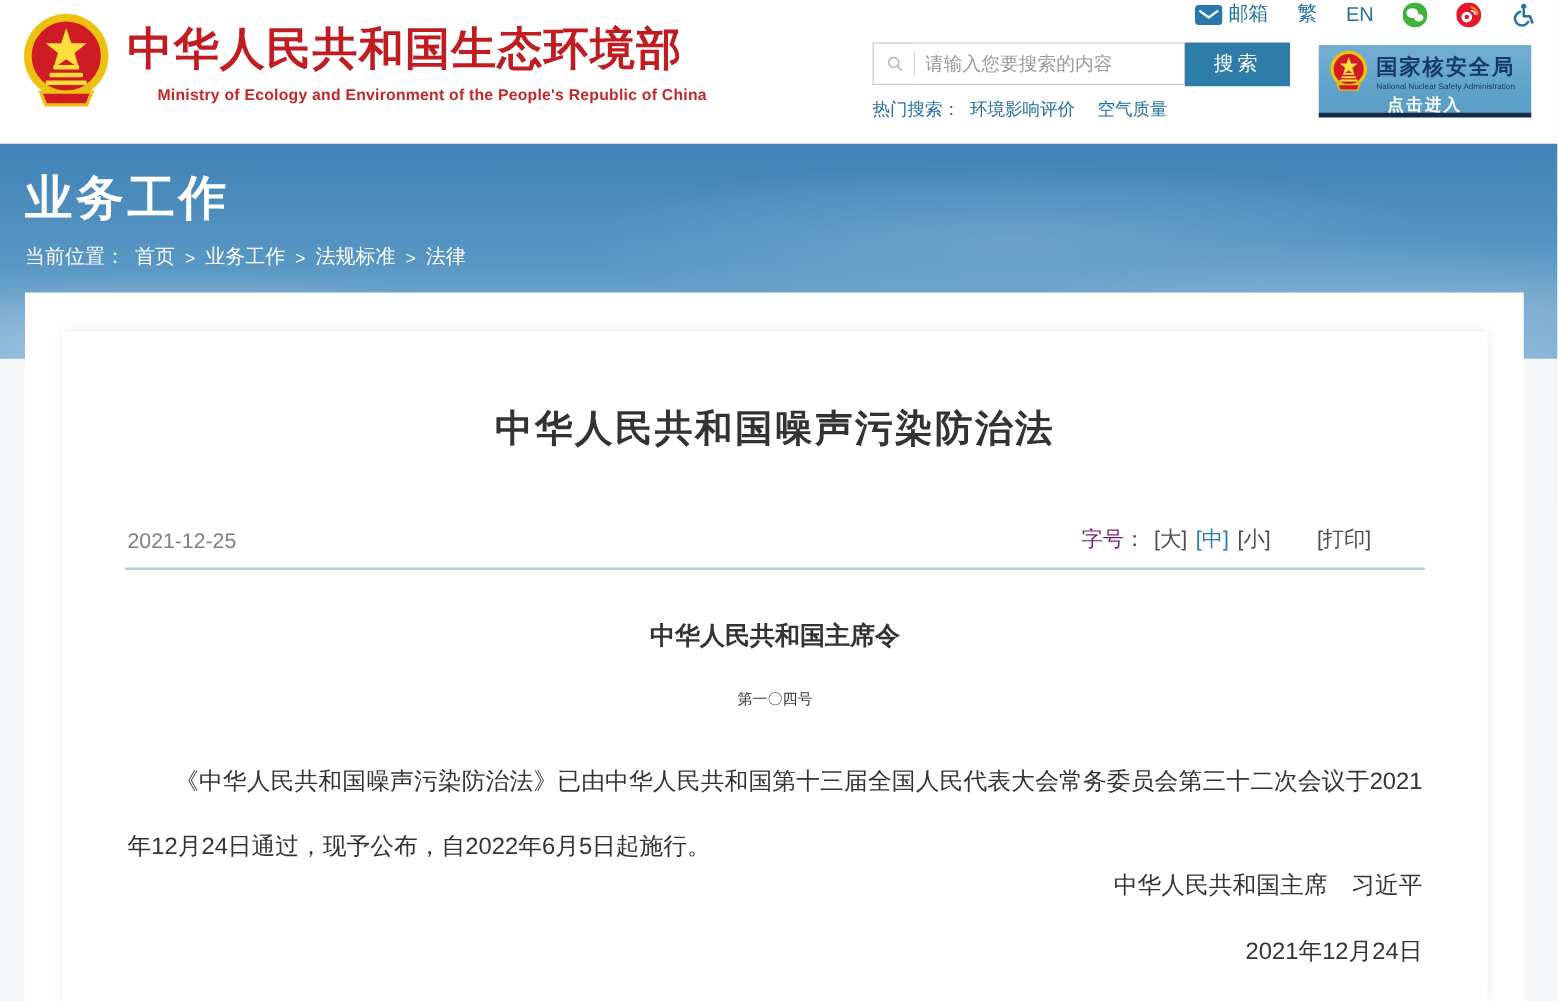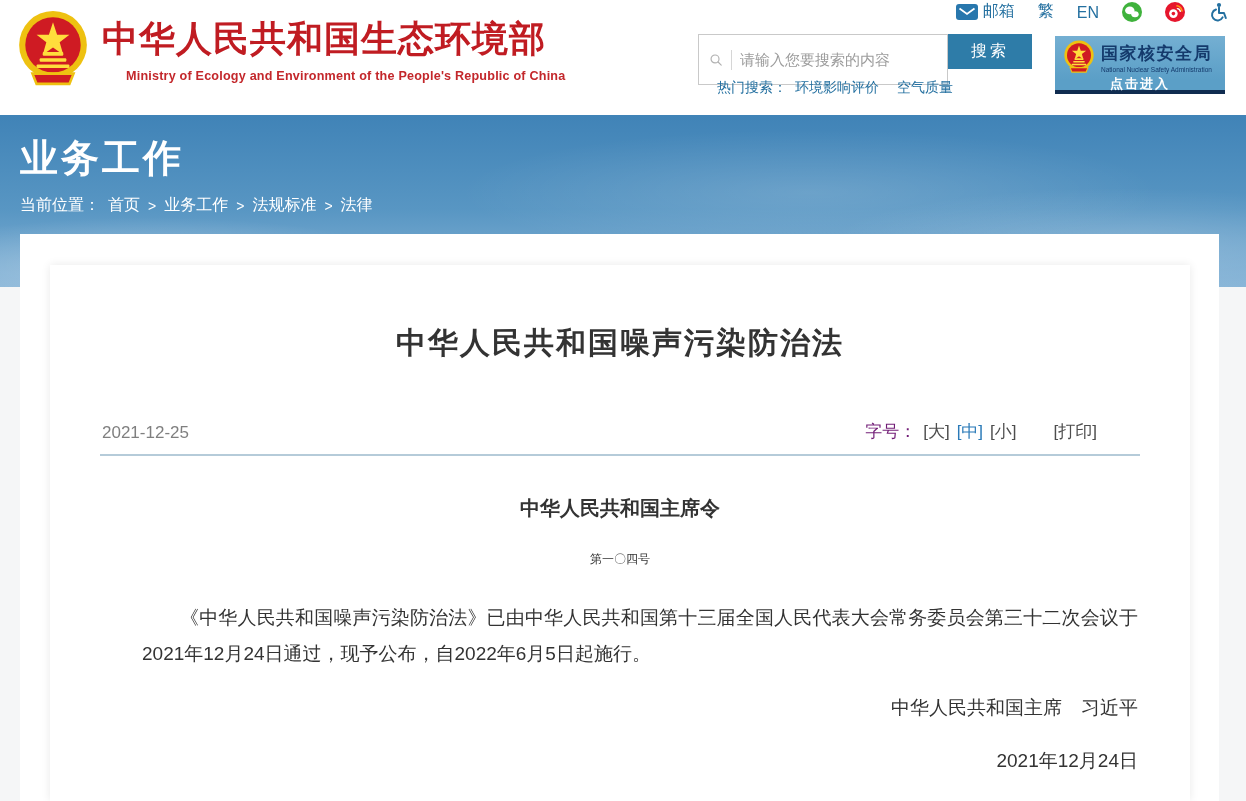--- a/index.html
+++ b/index.html
@@ -20,29 +20,29 @@
   .logo-text { margin-left:12px; }
   .logo-cn { font-size:36px; font-weight:bold; color:#c01c22; letter-spacing:1px; font-family:"Liberation Serif","DejaVu Serif",serif; }
   .logo-en { margin-top:5px; font-size:12.6px; font-weight:bold; color:#c3272b; letter-spacing:0.2px;padding-left:24px; }
 
   .top-links { position:absolute; top:2px; right:18px; display:flex; align-items:flex-end; gap:23px; height:20px; }
   .top-link { display:flex; align-items:center; gap:5px; font-size:16px; color:#2470a0; cursor:pointer; }
   .mail-glyph { width:22px; height:16px; display:block; }
   .round-icon { width:20px; height:20px; display:block; cursor:pointer; }
 
   .search-row { position:absolute; left:698px; top:34px; display:flex; align-items:stretch; }
-  .search-box { width:250px; height:51px; border:1px solid #c9c9c9; background:#fff; display:flex; align-items:center; }
+  .search-box { width:250px; height:34px; border:1px solid #c9c9c9; background:#fff; display:flex; align-items:center; }
   .search-glass { width:18px; height:18px; margin:0 8px 0 10px; }
   .search-divider { width:1px; height:20px; background:#d6d6d6; }
   .search-input { flex:1; height:100%; border:none; outline:none; padding:0 8px; font-size:15px; color:#333; font-family:inherit; }
   .search-input::placeholder { color:#9c9c9c; }
   .search-btn { width:84px; height:35px; background:#2e7ca8; color:#fff; font-size:16px; letter-spacing:3px; border:none; cursor:pointer; font-family:inherit; }
 
   .hot-search { position:absolute; left:698px; top:79px; display:flex; align-items:center; font-size:14px; color:#2470a0; }
-  .hot-label { margin-right:8px;margin-left:19px; }
+  .hot-label { margin-right:8px; }
   .hot-link { color:#2470a0; margin-right:18px; cursor:pointer; }
 
   .nnsa-badge { position:absolute; left:1055px; top:36px; width:170px; height:58px;
     background:linear-gradient(180deg,#74afd2 0%,#5b9fc7 80%);
     border-bottom:4px solid #102c50; cursor:pointer; display:block; }
   .nnsa-top { display:flex; align-items:center; padding:4px 0 0 8px; }
   .nnsa-emblem { width:32px; height:34px; flex:0 0 auto; }
   .nnsa-titles { margin-left:6px; }
   .nnsa-cn { font-size:17px; font-weight:bold; color:#143a6c; letter-spacing:1.5px; }
   .nnsa-en { font-size:6.5px; color:#143a6c; margin-top:1px; white-space:nowrap; }
@@ -75,21 +75,21 @@
   .font-opt { color:#4d4d4d; cursor:pointer; }
   .font-opt.active { color:#2a7ab8; }
   .print-btn { margin-left:30px; color:#4d4d4d; cursor:pointer; }
 
   .divider { position:absolute; top:189px; left:50px; right:50px; height:0; border-top:2px solid #b5cbd9; }
 
   .decree-heading { position:absolute; top:230px; left:0; width:100%; text-align:center; font-size:20px; font-weight:bold; }
   .decree-number  { position:absolute; top:286px; left:0; width:100%; text-align:center; font-size:12px; font-weight:normal; }
 
   .article-body { position:absolute; top:335px; left:52px; right:52px;
-    font-size:19px; line-height:36px; color:#333; text-indent:2em; text-align:justify;margin-left:40px; }
+    font-size:19px; line-height:52px; color:#333; text-indent:2em; text-align:justify; }
 
   .signature      { position:absolute; top:430px; right:52px; font-size:19px; color:#333; }
   .signature-date { position:absolute; top:483px; right:52px; font-size:19px; color:#333; }
 </style>
 </head>
 <body>
 
 <header class="site-header">
 
   <a class="logo">

